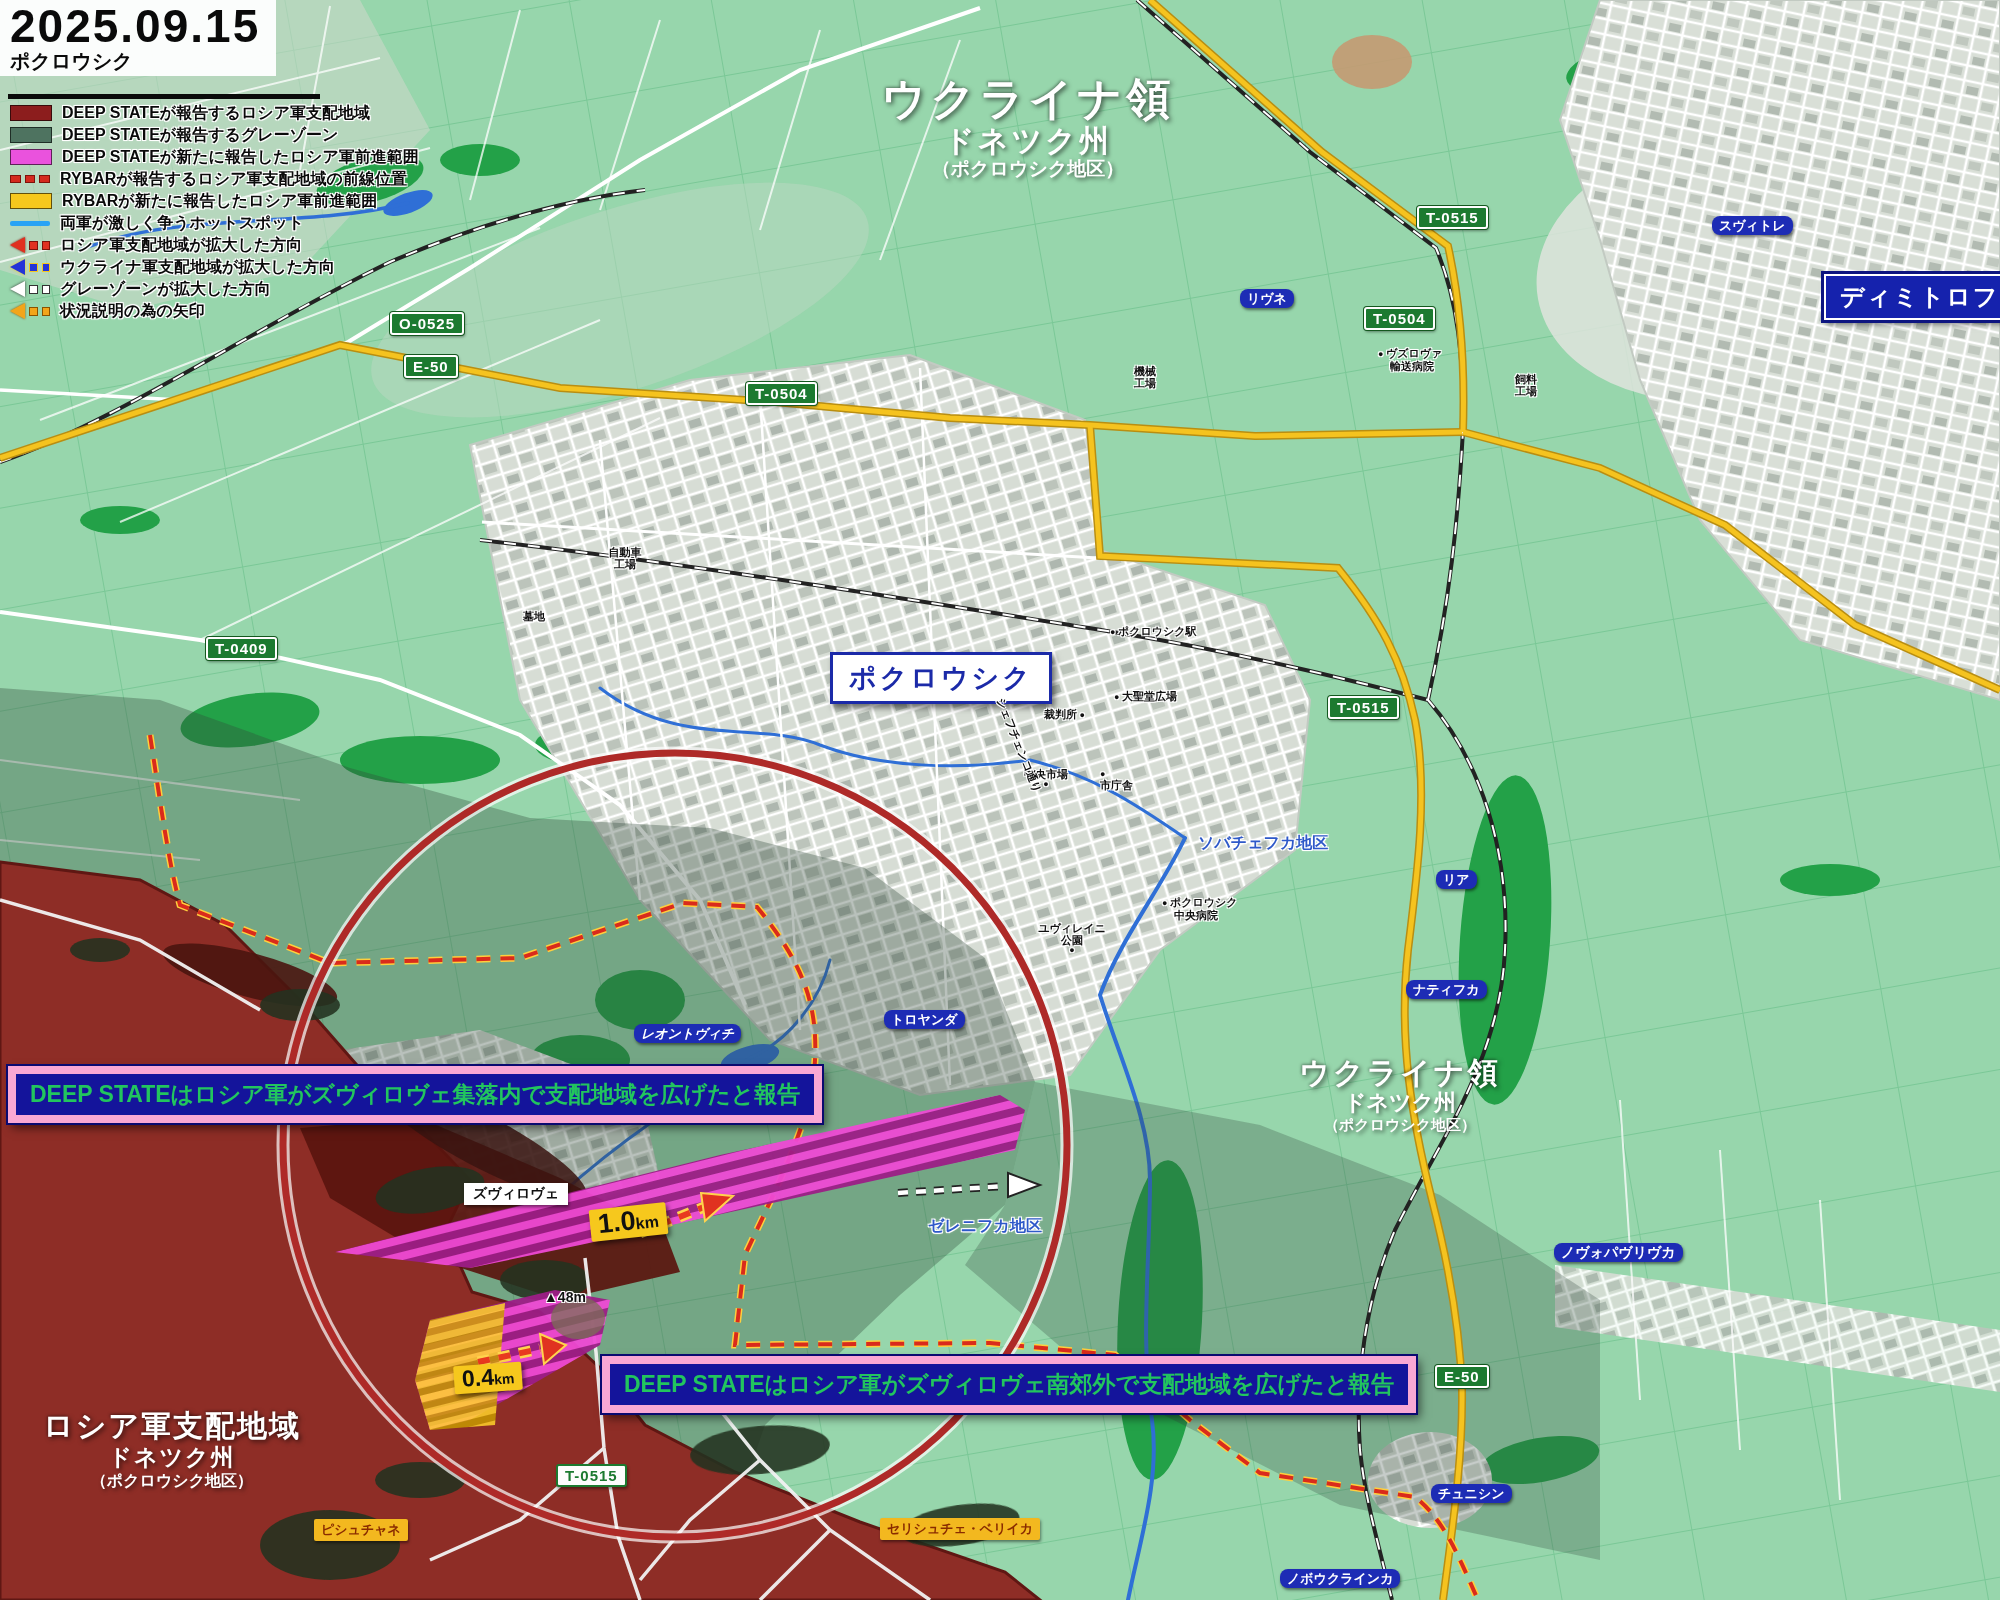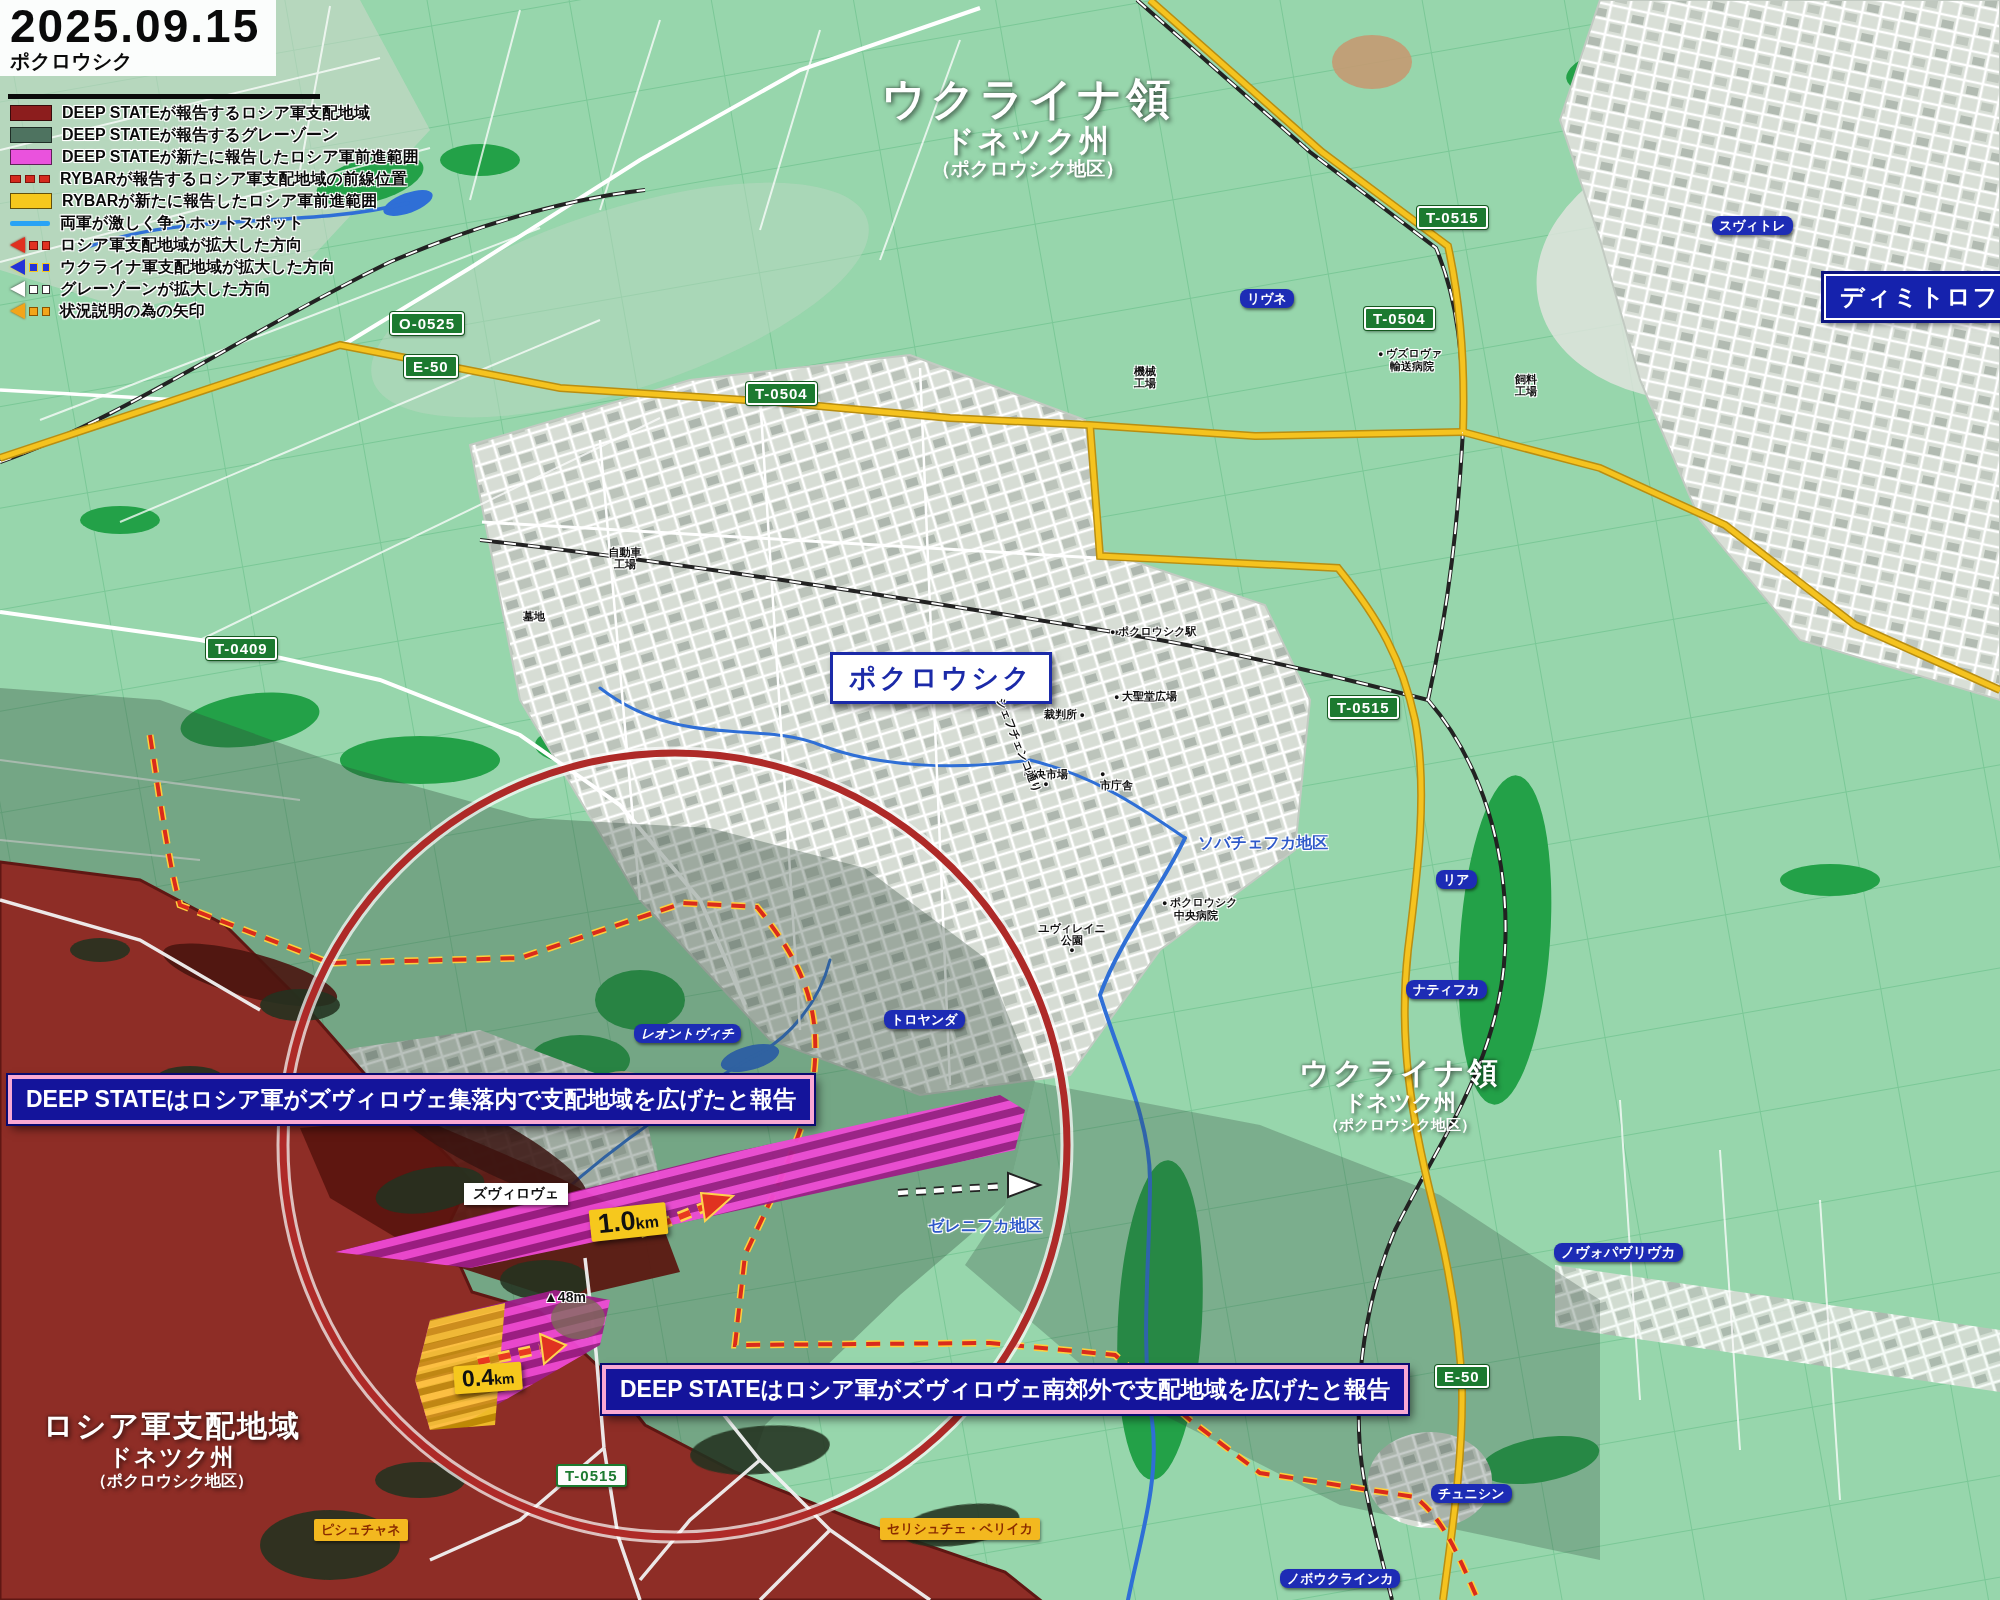--- a/index.html
+++ b/index.html
@@ -54,23 +54,23 @@
   .shield{background:#1c7a30;color:#fff;font-weight:bold;font-size:15px;padding:1px 7px;
        border:2px solid #fff;border-radius:3px;white-space:nowrap;
        box-shadow:0 0 0 1px #14581f,1px 2px 3px rgba(0,0,0,.4);letter-spacing:1px;}
   .shield.white{background:#fdfdfd;color:#1c7a30;border:2px solid #1c7a30;box-shadow:1px 2px 3px rgba(0,0,0,.4);}
   .citybox{background:#fff;color:#1b2aa8;font-size:27px;font-weight:800;letter-spacing:3px;
        padding:5px 16px;border:3px solid #1b2aa8;box-shadow:3px 4px 6px rgba(0,0,0,.5);white-space:nowrap;}
   .citybox2{background:#1522ad;color:#fff;font-size:24px;font-weight:800;letter-spacing:2px;
        padding:5px 14px;border:2px solid #fff;box-shadow:0 0 0 3px #0d1580,3px 4px 6px rgba(0,0,0,.55);white-space:nowrap;}
   .whitebox{background:#fff;color:#111;font-size:14px;font-weight:bold;padding:2px 9px;
        box-shadow:1px 2px 3px rgba(0,0,0,.5);white-space:nowrap;}
-  .ann{position:absolute;z-index:35;background:#14149b;border:4px solid #f9a8d4;outline:2px solid #0a0a70;
-       color:#ffffff;font-size:23px;font-weight:bold;padding:5px 14px;white-space:nowrap;
-       box-shadow:4px 5px 9px rgba(0,0,0,.55);margin-top:9px;}
+  .ann{position:absolute;z-index:35;background:#14149b;border:8px solid #f9a8d4;outline:2px solid #0a0a70;
+       color:#22c55e;font-size:23px;font-weight:bold;padding:5px 14px;white-space:nowrap;
+       box-shadow:4px 5px 9px rgba(0,0,0,.55);}
   .kmbox{background:#f6c81d;color:#111;padding:0 8px 1px;border-radius:2px;white-space:nowrap;
        box-shadow:2px 3px 5px rgba(0,0,0,.55);font-weight:800;}
   .kmbox .v{font-size:27px;} .kmbox .u{font-size:16px;}
   .elev{font-size:14px;font-weight:bold;color:#111;white-space:nowrap;
        text-shadow:-1px -1px 0 #fff,1px -1px 0 #fff,-1px 1px 0 #fff,1px 1px 0 #fff;}
   .region{z-index:28;}
   .region .r1{font-weight:800;color:#fff;text-shadow:2px 2px 5px rgba(0,0,0,.6),-1px -1px 3px rgba(0,0,0,.35);text-align:center;}
   .region .r2,.region .r3{font-weight:bold;color:#fff;text-shadow:2px 2px 4px rgba(0,0,0,.6);}
   .ua-top .r1{font-size:44px;line-height:50px;letter-spacing:4px;}
   .ua-top .r2{font-size:30px;line-height:34px;letter-spacing:3px;}

